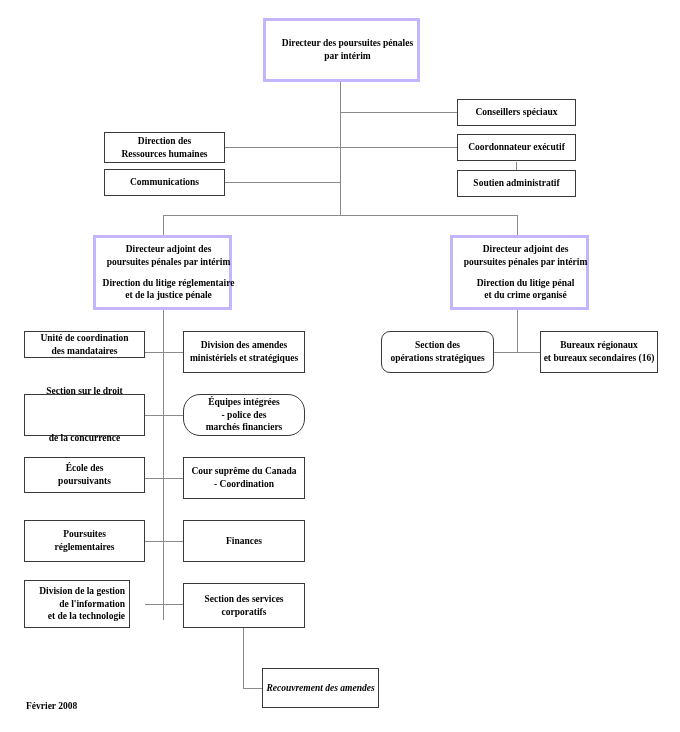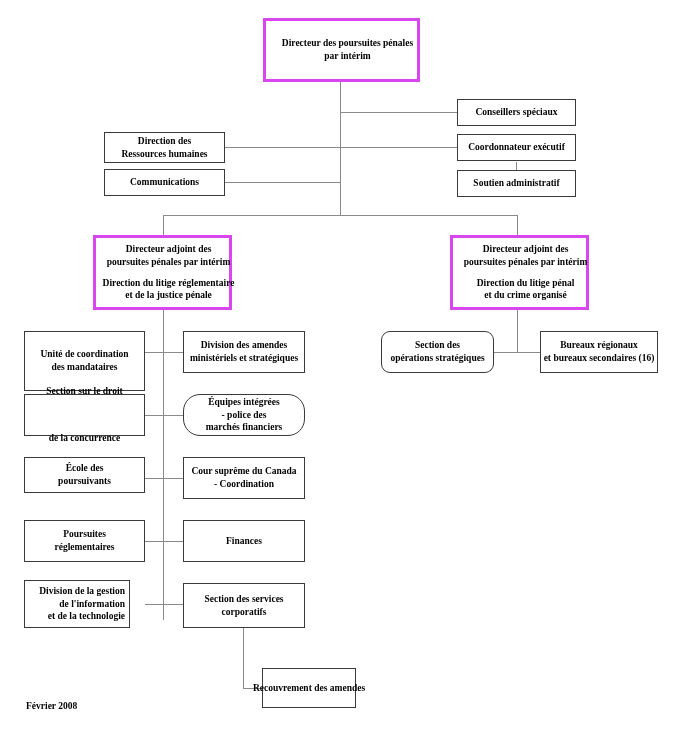--- a/index.html
+++ b/index.html
@@ -26,21 +26,21 @@
     justify-content: center;
     text-align: center;
     font-weight: bold;
     font-size: 9.5px;
     line-height: 1.35;
     color: #000000;
     padding: 2px 4px;
     z-index: 3;
   }
   .node.thick {
-    border: 3px solid #d946ef;
+    border: 3px solid #c4b5fd;
     padding-left: 16px;
   }
   .node .ln { display: block; white-space: nowrap; }
   .node .blk { display: block; }
   .node .blk + .blk { margin-top: 8px; }
 
   .conn {
     position: absolute;
     background: #8a8a8a;
     z-index: 1;
@@ -140,21 +140,21 @@
   <div class="node" style="left:381px; top:331px; width:113px; height:42px;border-radius:9px;">
     <span class="ln">Section des</span>
     <span class="ln">opérations stratégiques</span>
   </div>
 
   <div class="node" style="left:540px; top:331px; width:118px; height:42px;">
     <span class="ln">Bureaux régionaux</span>
     <span class="ln">et bureaux secondaires (16)</span>
   </div>
 
-  <div class="node" style="left:24px; top:331px; width:121px; height:60px;">
+  <div class="node" style="left:24px; top:331px; width:121px; height:27px;">
     <span class="ln">Unité de coordination</span>
     <span class="ln">des mandataires</span>
   </div>
 
   <div class="node" style="left:183px; top:331px; width:122px; height:42px;">
     <span class="ln">Division des amendes</span>
     <span class="ln">ministériels et stratégiques</span>
   </div>
 
   <div class="node" style="left:24px; top:394px; width:121px; height:42px;gap:34px;">
@@ -191,19 +191,19 @@
     <span class="ln">Division de la gestion</span>
     <span class="ln">de l'information</span>
     <span class="ln">et de la technologie</span>
   </div>
 
   <div class="node" style="left:183px; top:583px; width:122px; height:45px;">
     <span class="ln">Section des services</span>
     <span class="ln">corporatifs</span>
   </div>
 
-  <div class="node" style="left:262px; top:668px; width:94px; height:40px;">
+  <div class="node" style="left:262px; top:668px; width:117px; height:40px;font-style:italic;">
     <span class="ln">Recouvrement des amendes</span>
   </div>
 
   <div class="datestamp" style="left:26px; top:701px;">Février 2008</div>
 
 </div>
 
 </body></html>

